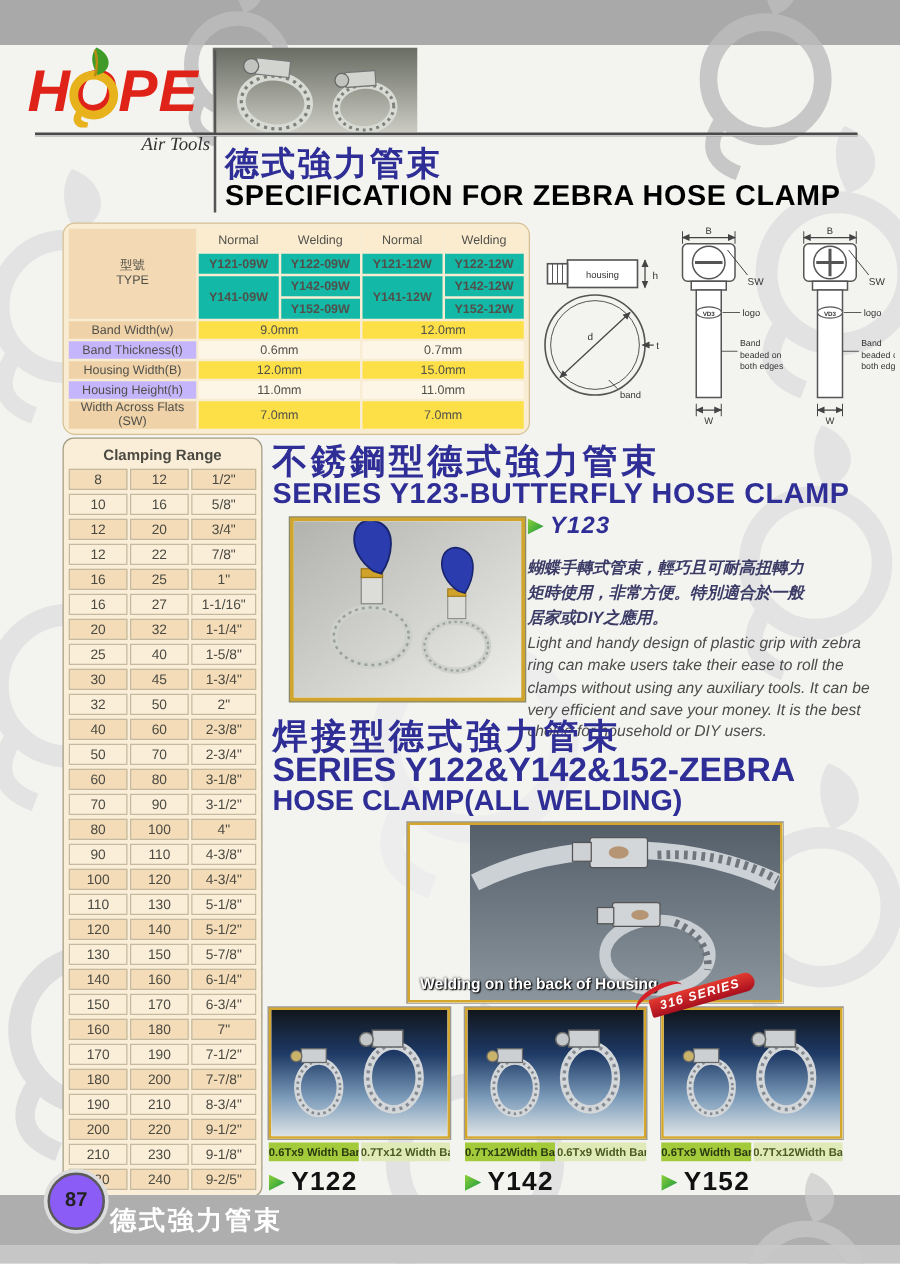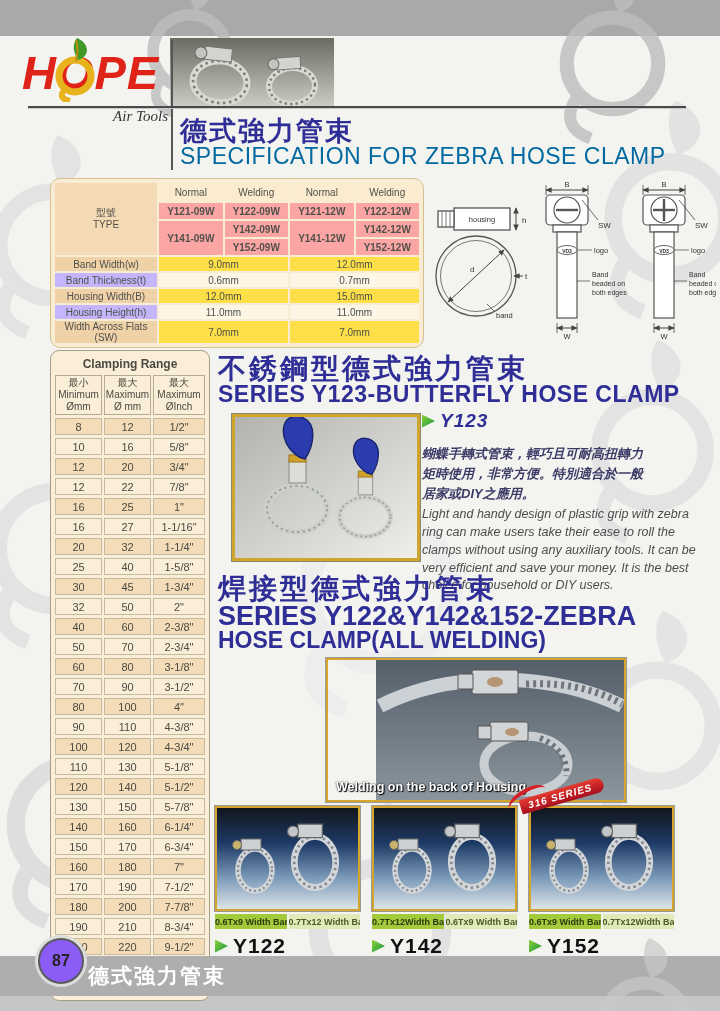--- a/index.html
+++ b/index.html
@@ -22,29 +22,29 @@
   .logo{left:22px;top:44px;width:150px;height:62px;z-index:2;}
   .logo-word{font-weight:bold;font-style:italic;font-size:47px;line-height:58px;
              color:#e02318;letter-spacing:1px;position:relative;}
   .logo-oring{position:absolute;left:30px;top:-8px;z-index:3;}
   .logo-sub{left:40px;top:108px;width:128px;text-align:right;font-family:"Liberation Serif",serif;
             font-style:italic;font-size:15px;color:#333;z-index:3;}
   .photo-top{left:170px;top:38px;z-index:2;}
   .vline{left:171px;top:40px;width:2px;height:130px;background:#555;z-index:2;}
   .hline{left:28px;top:106px;width:658px;height:2px;background:#4a4a4a;border-bottom:1px solid #c9c9c9;z-index:2;}
   .title-zh{left:180px;top:113px;font-size:27px;font-weight:bold;color:#2e2e96;letter-spacing:2px;z-index:2;}
-  .title-en{left:180px;top:143px;font-size:23px;font-weight:normal;color:#0369a1;letter-spacing:.5px;z-index:2;}
+  .title-en{left:180px;top:143px;font-size:23px;font-weight:bold;color:#000000;letter-spacing:.5px;z-index:2;}
   
   .spec-wrap{left:50px;top:178px;width:374px;background:#f8ecd2;border:1px solid #d6c093;
              border-radius:10px;padding:2px;box-sizing:border-box;z-index:2;}
   table.spec{width:100%;border-collapse:separate;border-spacing:2px;table-layout:fixed;}
   table.spec td{text-align:center;vertical-align:middle;font-size:10px;color:#50504a;padding:0;}
   td.typecell{background:#f4dab4;color:#555;line-height:1.2;}
   td.hcell{background:#fbeccf;height:18px;font-size:10.5px;}
-  td.redcell{background:#fca5a5;color:#c32222;font-weight:bold;font-size:11px;height:16px;}
+  td.redcell{background:#14b8a6;color:#c32222;font-weight:bold;font-size:11px;height:16px;}
   td.lblcell{background:#f1d5ad;font-size:10px;height:14px;}
   td.valcell{font-size:10.5px;height:14px;}
   tr.r-odd td.valcell{background:#fde047;} tr.r-odd td.lblcell{background:#efd2a8;}
   tr.r-even td.valcell{background:#fdf5e6;} tr.r-even td.lblcell{background:#c4b5fd;}
   
   .diagrams{left:424px;top:178px;z-index:2;}
   .diagrams text{font-family:"Liberation Sans",sans-serif;fill:#333;}
   
   .clamp-wrap{left:50px;top:350px;width:160px;background:#fbeed8;border:1px solid #a59c84;
               border-radius:9px;padding:2px;box-sizing:border-box;z-index:2;}
@@ -342,37 +342,20 @@
   <table class="clamp">
     <colgroup>
         <col style="width:47px">
         <col style="width:47px">
         <col>
       </colgroup>
     <thead>
       <tr>
           <td class="ttl" colspan="3">Clamping Range</td>
         </tr>
-      <tr>
-        <th class="colh">
-          <div>最小</div>
-          <div>Minimum</div>
-          <div>Ømm</div>
-        </th>
-        <th class="colh">
-          <div>最大</div>
-          <div>Maximum</div>
-          <div>Ø mm</div>
-        </th>
-        <th class="colh">
-          <div>最大</div>
-          <div>Maximum</div>
-          <div>ØInch</div>
-        </th>
-      </tr>
     </thead>
     <tbody>
 
         <tr>
           <td>8</td>
           <td>12</td>
           <td>1/2"</td>
         </tr>
 
         <tr>

